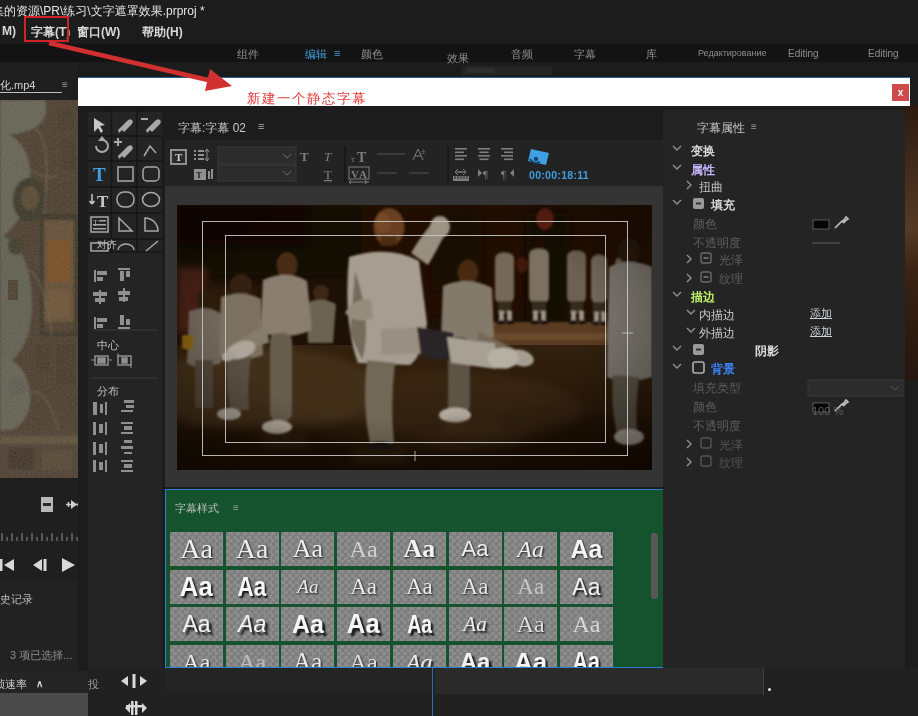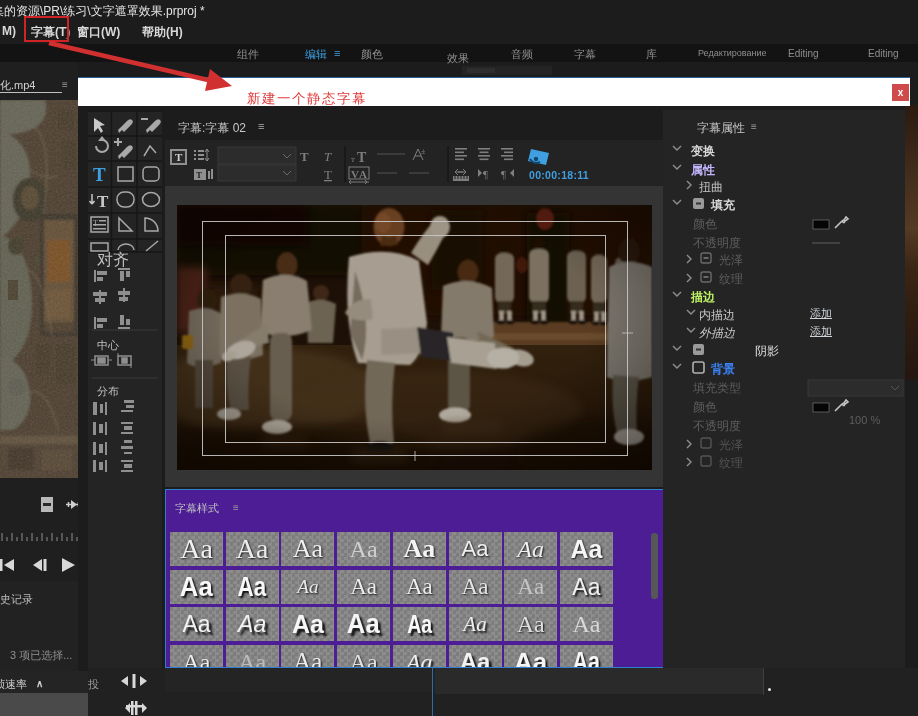--- a/index.html
+++ b/index.html
@@ -206,21 +206,21 @@
         <rect x="5" y="114" width="13" height="1.5" fill="#a8a8a8"></rect>
         <rect x="5" y="118" width="13" height="1.5" fill="#a8a8a8"></rect>
       <path d="M31 121 L44 121 L31 108 Z" fill="none" stroke="#a8a8a8" stroke-width="1.5"></path>
       <path d="M57 121 L70 121 A 13 13 0 0 0 57 108 Z" fill="none" stroke="#a8a8a8" stroke-width="1.5"></path>
 
       <rect x="3" y="133" width="17" height="8" fill="none" stroke="#a8a8a8" stroke-width="1.5"></rect>
       <path d="M30 140 a 8 6 0 0 1 16 0" fill="none" stroke="#a8a8a8" stroke-width="1.5"></path>
       <line x1="58" y1="141" x2="70" y2="131" stroke="#a8a8a8" stroke-width="1.5"></line>
     </svg>
 
-    <div class="abs" style="left:9px;top:140px;color:#c0c0c0;font-size:16px;">对齐</div>
+    <div class="abs" style="left:9px;top:128px;color:#c0c0c0;font-size:10px;">对齐</div>
     <svg width="74" height="420" style="position:absolute;left:0;top:152px;">
       <g fill="#8f8f8f">
 
         <rect x="6" y="8" width="2" height="12"></rect>
           <rect x="9" y="9" width="10" height="4"></rect>
           <rect x="9" y="15" width="6" height="4"></rect>
         <rect x="30" y="6" width="12" height="2"></rect>
           <rect x="32" y="9" width="4" height="10"></rect>
           <rect x="38" y="9" width="4" height="6"></rect>
         <rect x="11" y="28" width="2" height="14"></rect>
@@ -525,21 +525,21 @@
 
       <g fill="none" stroke="#c9c9c9" stroke-width="1" opacity="0.9">
         <rect x="25.5" y="16.5" width="425" height="234"></rect>
         <rect x="48.5" y="30.5" width="380" height="207"></rect>
       </g>
       <line x1="238" y1="246" x2="238" y2="256" stroke="#c9c9c9" opacity="0.8"></line>
       <line x1="445" y1="128" x2="456" y2="128" stroke="#c9c9c9" opacity="0.8"></line>
     </svg>
   </div>
 
-  <div class="abs" id="styles" style="left:165px;top:489px;width:499px;height:179px;background:#4c1d95;border:1px solid #2f7fd0;overflow:hidden;">
+  <div class="abs" id="styles" style="left:165px;top:489px;width:499px;height:179px;background:#14532d;border:1px solid #2f7fd0;overflow:hidden;">
     <div class="abs" style="left:9px;top:11px;color:#c0c0c0;font-size:11px;">字幕样式</div>
     <div class="abs" style="left:67px;top:12px;color:#9a9a9a;font-size:10px;">≡</div>
     <div class="abs" style="left:485px;top:43px;width:7px;height:66px;background:#575757;border-radius:3px;"></div>
     <div class="abs cell" style="left:4.0px;top:42px;"><span style="font-family:Liberation Serif, serif;font-size:28px;font-weight:normal;font-style:normal;color:#f0f0f0;text-shadow:1px 1px 2px rgba(10,10,10,0.9);display:inline-block;">Aa</span></div>
     <div class="abs cell" style="left:59.7px;top:42px;"><span style="font-family:Liberation Serif, serif;font-size:28px;font-weight:normal;font-style:normal;color:#ececec;text-shadow:1px 1px 2px rgba(10,10,10,0.9);display:inline-block;">Aa</span></div>
     <div class="abs cell" style="left:115.4px;top:42px;"><span style="font-family:Liberation Serif, serif;font-size:26px;font-weight:normal;font-style:normal;color:#f0f0f0;text-shadow:1px 1px 2px rgba(10,10,10,0.9);display:inline-block;">Aa</span></div>
     <div class="abs cell" style="left:171.1px;top:42px;"><span style="font-family:Liberation Serif, serif;font-size:24px;font-weight:normal;font-style:normal;color:#d0d0d0;text-shadow:none;display:inline-block;">Aa</span></div>
     <div class="abs cell" style="left:226.8px;top:42px;"><span style="font-family:Liberation Serif, serif;font-size:26px;font-weight:bold;font-style:normal;color:#f4f4f4;text-shadow:1px 1px 2px rgba(10,10,10,0.9);display:inline-block;">Aa</span></div>
     <div class="abs cell" style="left:282.5px;top:42px;"><span style="font-family:Liberation Sans, sans-serif;font-size:22px;font-weight:normal;font-style:normal;color:#eeeeee;text-shadow:1px 1px 2px rgba(10,10,10,0.9);display:inline-block;">Aa</span></div>
     <div class="abs cell" style="left:338.2px;top:42px;"><span style="font-family:Liberation Serif, serif;font-size:24px;font-weight:normal;font-style:italic;color:#f0f0f0;text-shadow:1px 1px 2px rgba(10,10,10,0.9);display:inline-block;">Aa</span></div>
@@ -614,28 +614,28 @@
     <div class="abs" style="left:28px;top:52px;color:#c4b5fd;font-weight:bold;">属性</div>
     <div class="abs" style="left:36px;top:69px;color:#c4c4c4;">扭曲</div>
     <div class="abs" style="left:48px;top:87px;color:#dadada;font-weight:bold;">填充</div>
     <div class="abs" style="left:30px;top:106px;color:#5e5e5e;">颜色</div>
     <div class="abs" style="left:30px;top:125px;color:#5e5e5e;">不透明度</div>
     <div class="abs" style="left:56px;top:142px;color:#5e5e5e;">光泽</div>
     <div class="abs" style="left:56px;top:161px;color:#5e5e5e;">纹理</div>
     <div class="abs" style="left:28px;top:179px;color:#bef264;font-weight:bold;">描边</div>
     <div class="abs" style="left:36px;top:197px;color:#c9c9c9;">内描边</div>
     <div class="abs" style="left:147px;top:196px;color:#cdd2d6;font-size:11px;text-decoration:underline;">添加</div>
-    <div class="abs" style="left:36px;top:215px;color:#c9c9c9;font-style:italic;">外描边</div>
+    <div class="abs" style="left:36px;top:215px;color:#c9c9c9;">外描边</div>
     <div class="abs" style="left:147px;top:214px;color:#cdd2d6;font-size:11px;text-decoration:underline;">添加</div>
-    <div class="abs" style="left:48px;top:233px;color:#dadada;font-weight:normal;padding-left:44px;">阴影</div>
+    <div class="abs" style="left:48px;top:233px;color:#dadada;font-weight:bold;padding-left:44px;">阴影</div>
     <div class="abs" style="left:48px;top:251px;color:#3b82f6;font-weight:bold;">背景</div>
     <div class="abs" style="left:30px;top:270px;color:#5e5e5e;">填充类型</div>
     <div class="abs" style="left:30px;top:289px;color:#5e5e5e;">颜色</div>
     <div class="abs" style="left:30px;top:308px;color:#5e5e5e;">不透明度</div>
-    <div class="abs" style="left:149px;top:304px;color:#5e5e5e;font-size:11px;margin-left:37px;">100 %</div>
+    <div class="abs" style="left:149px;top:295px;color:#5e5e5e;font-size:11px;">100 %</div>
     <div class="abs" style="left:56px;top:327px;color:#545454;">光泽</div>
     <div class="abs" style="left:56px;top:345px;color:#545454;">纹理</div>
   </div>
 
   <div class="abs" style="left:88px;top:668px;width:830px;height:48px;background:#212121;"></div>
   <div class="abs" style="left:165px;top:668px;width:270px;height:24px;background:#242424;"></div>
   <div class="abs" style="left:435px;top:668px;width:328px;height:26px;background:#2a2a2a;"></div>
   <div class="abs" style="left:432px;top:668px;width:1px;height:48px;background:#2f6da8;"></div>
   <div class="abs" style="left:763px;top:668px;width:1px;height:27px;background:#3f3f3f;"></div>
   <div class="abs" style="left:768px;top:688px;width:3px;height:3px;background:#e8e8e8;border-radius:50%;"></div>

